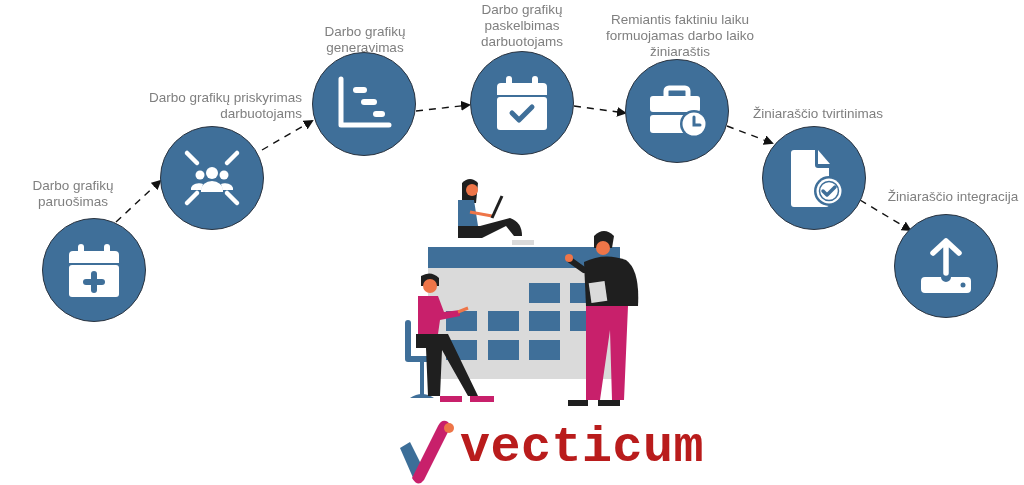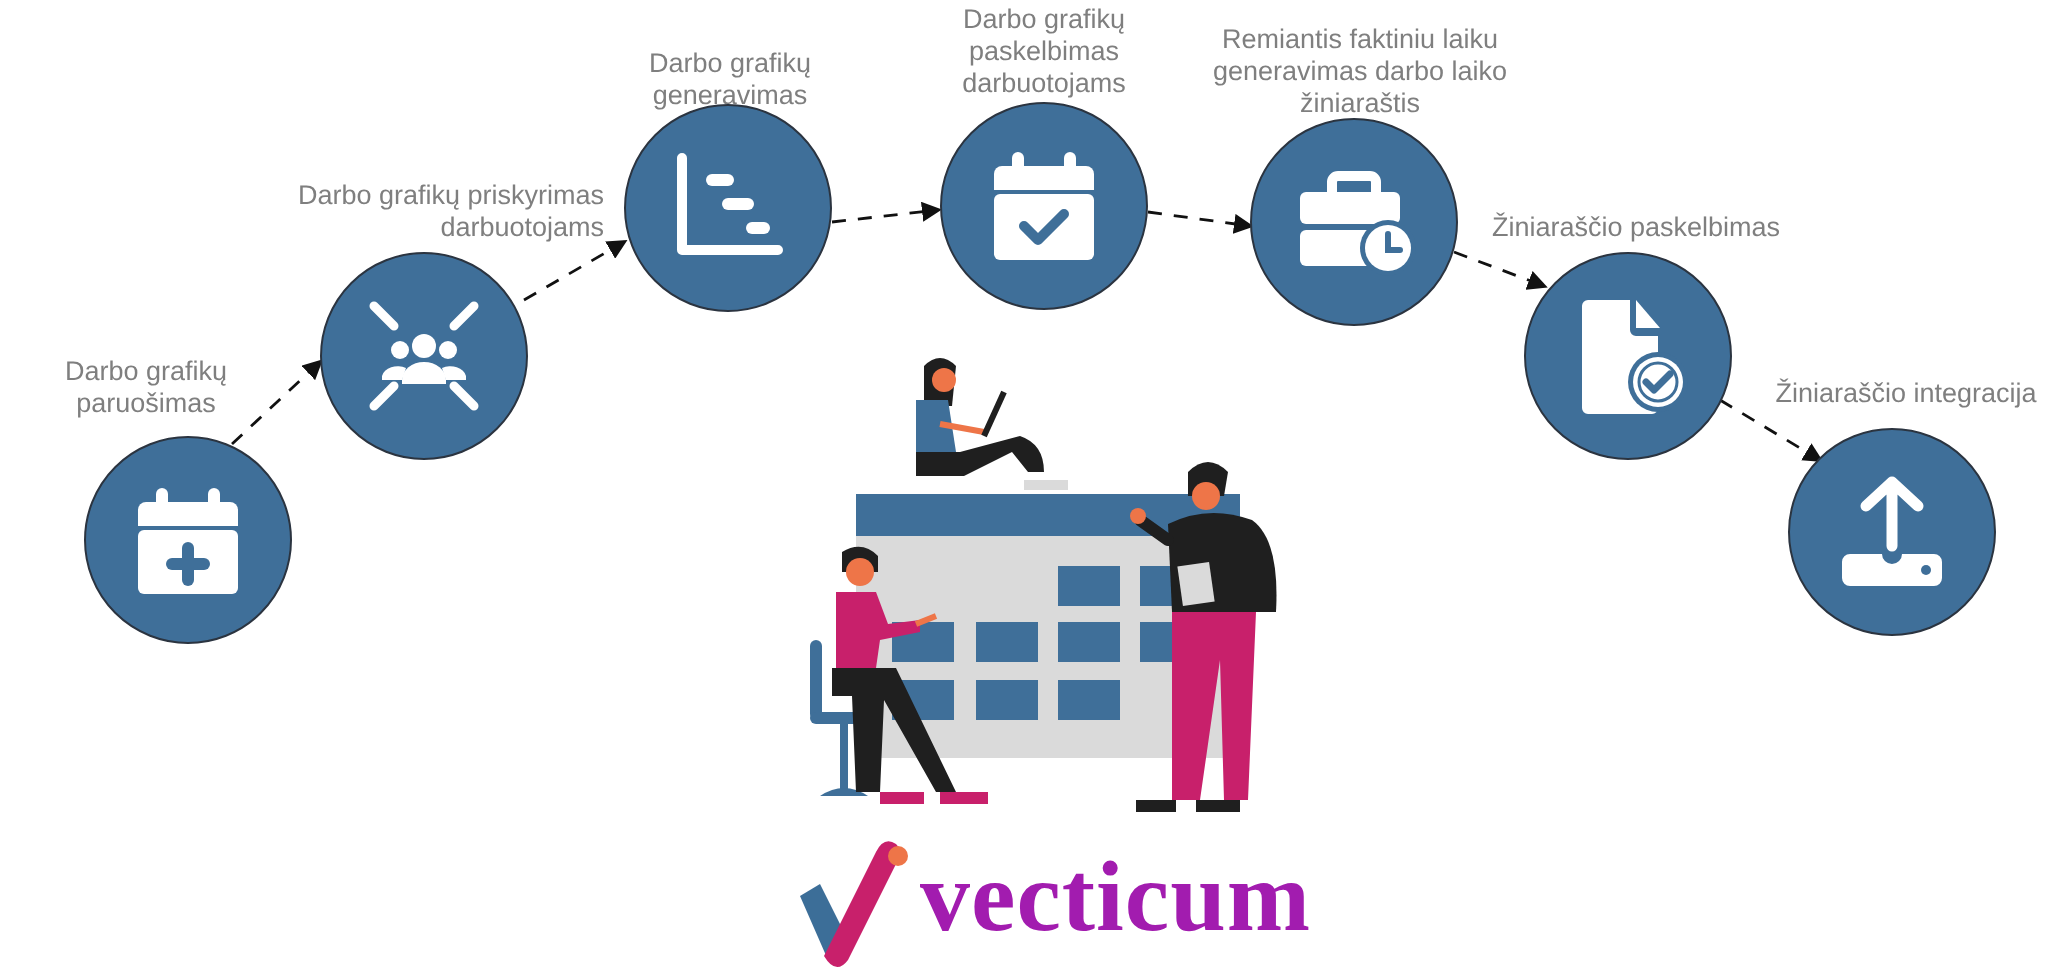--- a/index.html
+++ b/index.html
@@ -2,21 +2,21 @@
 <html><head>
 <meta charset="utf-8">
 <style>
   html, body { margin:0; padding:0; background:#ffffff; }
   body { width:1024px; height:485px; position:relative; overflow:hidden; font-family:"Liberation Sans", sans-serif; }
   .stage { position:absolute; left:0; top:0; width:1024px; height:485px; }
   .step-label { position:absolute; color:#7f7f7f; font-size:13.5px; line-height:16px; text-align:center; white-space:pre-line; }
   .node { position:absolute; width:104px; height:104px; border-radius:50%; background:#3f6f99; border:1.5px solid #2b3440; box-sizing:border-box; display:flex; align-items:center; justify-content:center; }
   .node svg { width:70px; height:70px; }
   svg.overlay { position:absolute; left:0; top:0; }
-  .logo-text { position:absolute; left:460px; top:420px; font-size:50px; font-weight:bold; color:#a21caf; letter-spacing:0.5px; line-height:56px; font-family:Liberation Serif, serif; }
+  .logo-text { position:absolute; left:460px; top:420px; font-size:50px; font-weight:bold; color:#b91c1c; letter-spacing:0.5px; line-height:56px; font-family:Liberation Mono, monospace; }
 </style>
 </head>
 <body>
 
 <div class="stage">
 
   <svg class="overlay" width="1024" height="485">
     <defs>
       <marker id="ah" markerWidth="10" markerHeight="10" refX="8" refY="5" orient="auto" markerUnits="userSpaceOnUse">
         <path d="M0,0 L10,5 L0,10 z" fill="#111"></path>
@@ -35,23 +35,23 @@
   <div class="step-label" style="left:18px; top:178px; width:110px;">Darbo grafikų
 paruošimas</div>
   <div class="step-label" style="left:112px; top:90px; width:190px;text-align:right;">Darbo grafikų priskyrimas
 darbuotojams</div>
   <div class="step-label" style="left:305px; top:24px; width:120px;">Darbo grafikų
 generavimas</div>
   <div class="step-label" style="left:462px; top:2px; width:120px;">Darbo grafikų
 paskelbimas
 darbuotojams</div>
   <div class="step-label" style="left:595px; top:12px; width:170px;">Remiantis faktiniu laiku
-generavimas darbo laiko
+formuojamas darbo laiko
 žiniaraštis</div>
-  <div class="step-label" style="left:738px; top:106px; width:160px;">Žiniaraščio paskelbimas</div>
+  <div class="step-label" style="left:738px; top:106px; width:160px;">Žiniaraščio tvirtinimas</div>
   <div class="step-label" style="left:878px; top:189px; width:150px;">Žiniaraščio integracija</div>
 
   <div class="node" style="left:42px; top:218px;">
     <svg viewBox="0 0 70 70">
       <rect x="19" y="9" width="6" height="10" rx="3" fill="#fff"></rect>
       <rect x="45" y="9" width="6" height="10" rx="3" fill="#fff"></rect>
       <path d="M14 16 h42 a4 4 0 0 1 4 4 v8 h-50 v-8 a4 4 0 0 1 4 -4z" fill="#fff"></path>
       <rect x="10" y="30" width="50" height="32" rx="3" fill="#fff"></rect>
       <rect x="32" y="36" width="6" height="22" rx="3" fill="#3f6f99"></rect>
       <rect x="24" y="44" width="22" height="6" rx="3" fill="#3f6f99"></rect>

